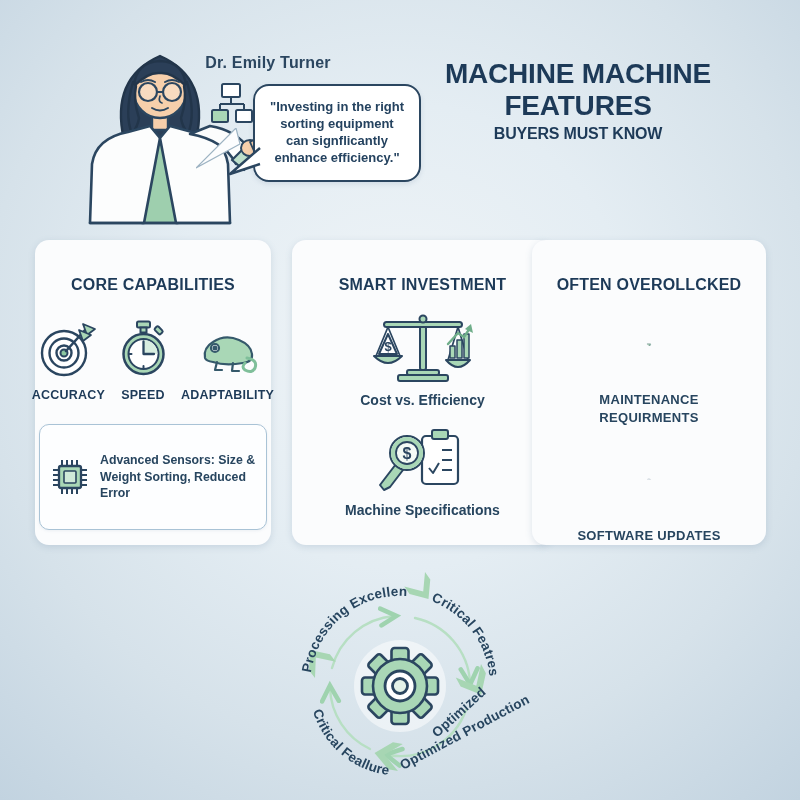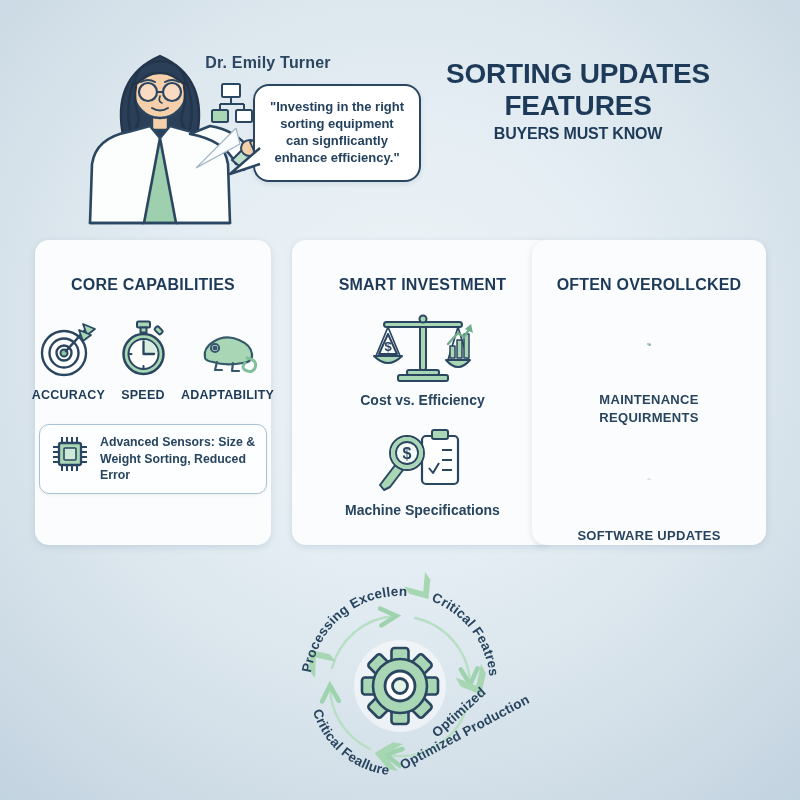--- a/index.html
+++ b/index.html
@@ -36,21 +36,21 @@
     display:flex;flex-direction:column;align-items:center;
   }
   .card-title{
     margin-top:36px;font-size:16px;font-weight:700;color:#1d3a58;letter-spacing:.2px;text-align:center;
   }
   .feature-row{display:flex;justify-content:center;align-items:flex-end;gap:12px;margin-top:26px;}
   .feature-col{display:flex;flex-direction:column;align-items:center;}
   .feature-label{margin-top:10px;font-size:12.5px;font-weight:700;color:#1d3a58;letter-spacing:.2px;}
   .callout{
     margin-top:22px;width:206px;border:1.6px solid #a9c3d6;border-radius:10px;background:#fdfeff;
-    padding:9px 10px;display:flex;gap:10px;box-shadow:0 1px 3px rgba(95,125,155,.10);
+    padding:27px 10px;display:flex;align-items:center;gap:10px;box-shadow:0 1px 3px rgba(95,125,155,.10);
   }
   .callout-text{font-size:12.3px;font-weight:700;color:#27455f;line-height:1.35;text-align:left;}
   .item-label{font-size:14px;font-weight:700;color:#27455f;text-align:center;}
   .item-label.caps{font-size:13px;letter-spacing:.3px;line-height:1.35;}
   
   svg .cycle-label{font-family:"Liberation Sans",sans-serif;font-size:13.5px;font-weight:700;fill:#27455f;letter-spacing:.2px;}
 </style>
 </head>
 <body>
 
@@ -101,21 +101,21 @@
     <div class="line">"Investing in the right</div>
     <div class="line">sorting equipment</div>
     <div class="line">can signflicantly</div>
     <div class="line">enhance efficiency."</div>
   </div>
   <svg class="abs" style="left:228px;top:146px;" width="36" height="32" viewBox="0 0 36 32">
     <path d="M32,2 L2,28 L32,18" fill="#ffffff" stroke="#2b4660" stroke-width="2.5" stroke-linejoin="round"></path>
   </svg>
 
   <div class="abs title-block">
-    <div class="t-line">SORTING UPDATES</div>
+    <div class="t-line">MACHINE MACHINE</div>
     <div class="t-line">FEATURES</div>
     <div class="t-sub">BUYERS MUST KNOW</div>
   </div>
 </div>
 
 <div class="abs card" style="left:35px;width:236px;">
   <div class="card-title">CORE CAPABILITIES</div>
   <div class="feature-row">
     <div class="feature-col">
       <svg width="58" height="56" viewBox="0 0 58 56">

